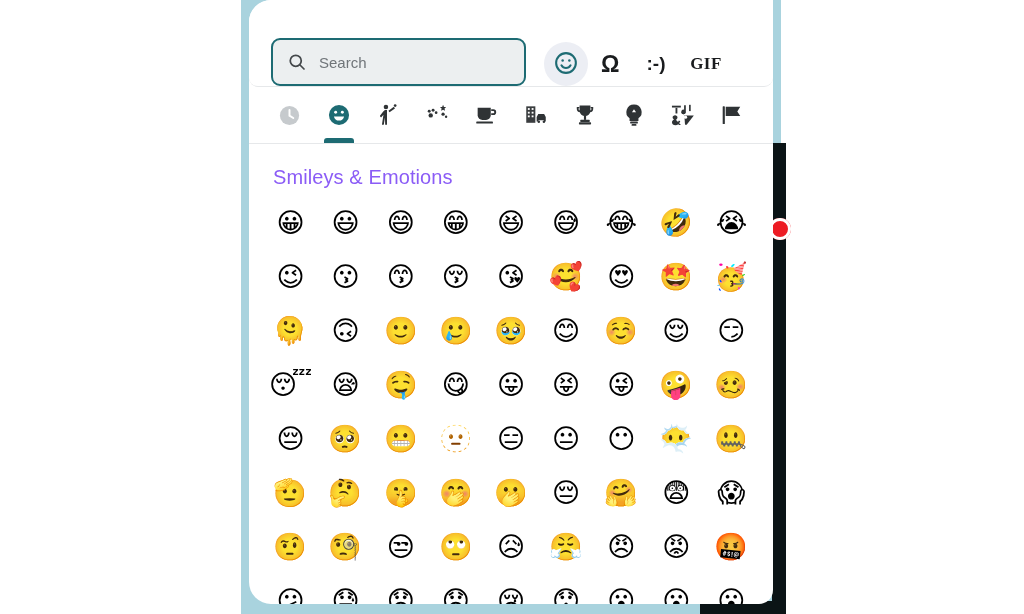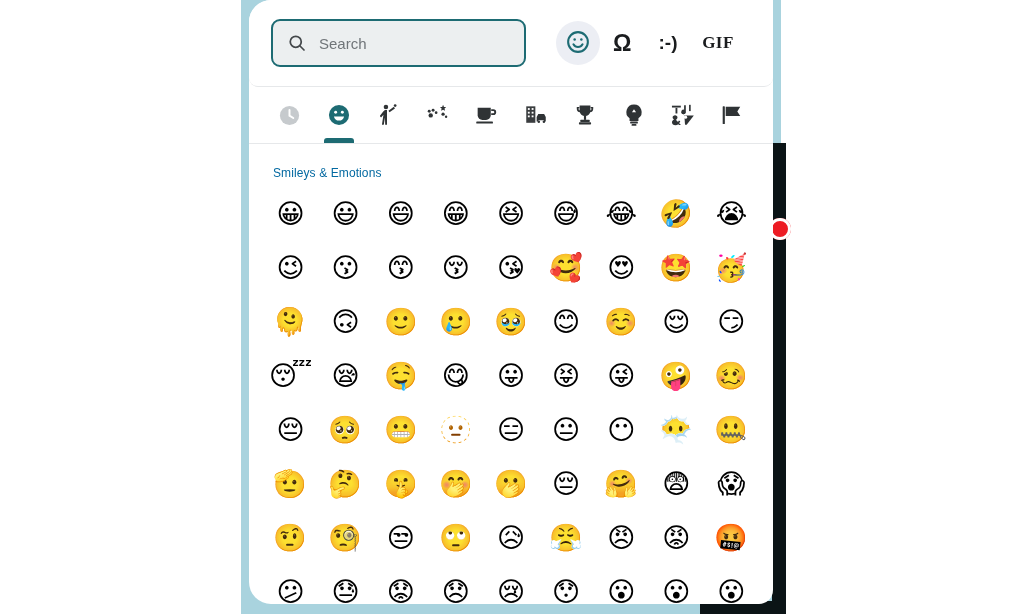--- a/index.html
+++ b/index.html
@@ -82,22 +82,22 @@
     overflow: hidden;
   }
 
   
   .search-row {
     position: relative;
     height: 87px;
     box-sizing: border-box;
     padding: 0 18px;
     display: flex;
-    align-items: center;
-    gap: 12px;
+    align-items: flex-end;
+    gap: 0;
     border-bottom: 1px solid #e6e8ea;
     background: #ffffff;
     border-radius: 9px;
   }
   .search-field {
     position: relative;
     width: 255px;
     height: 48px;
     box-sizing: border-box;
     background: #eceff0;
@@ -194,22 +194,22 @@
     transform: translateX(-50%);
     width: 30px;
     height: 5px;
     border-radius: 3px 3px 0 0;
     background: #1d6b73;
   }
   .tab svg { display: block; }
 
   
   .section-title {
-    font-size: 12px;
-    color: #0369a1;
+    font-size: 20px;
+    color: #8b5cf6;
     padding: 22px 0 8px 24px;
     letter-spacing: 0.1px;
   }
   .grid {
     display: grid;
     grid-template-columns: repeat(9, 1fr);
     row-gap: 4px;
     padding: 0 14px;
   }
   .emoji-cell {

